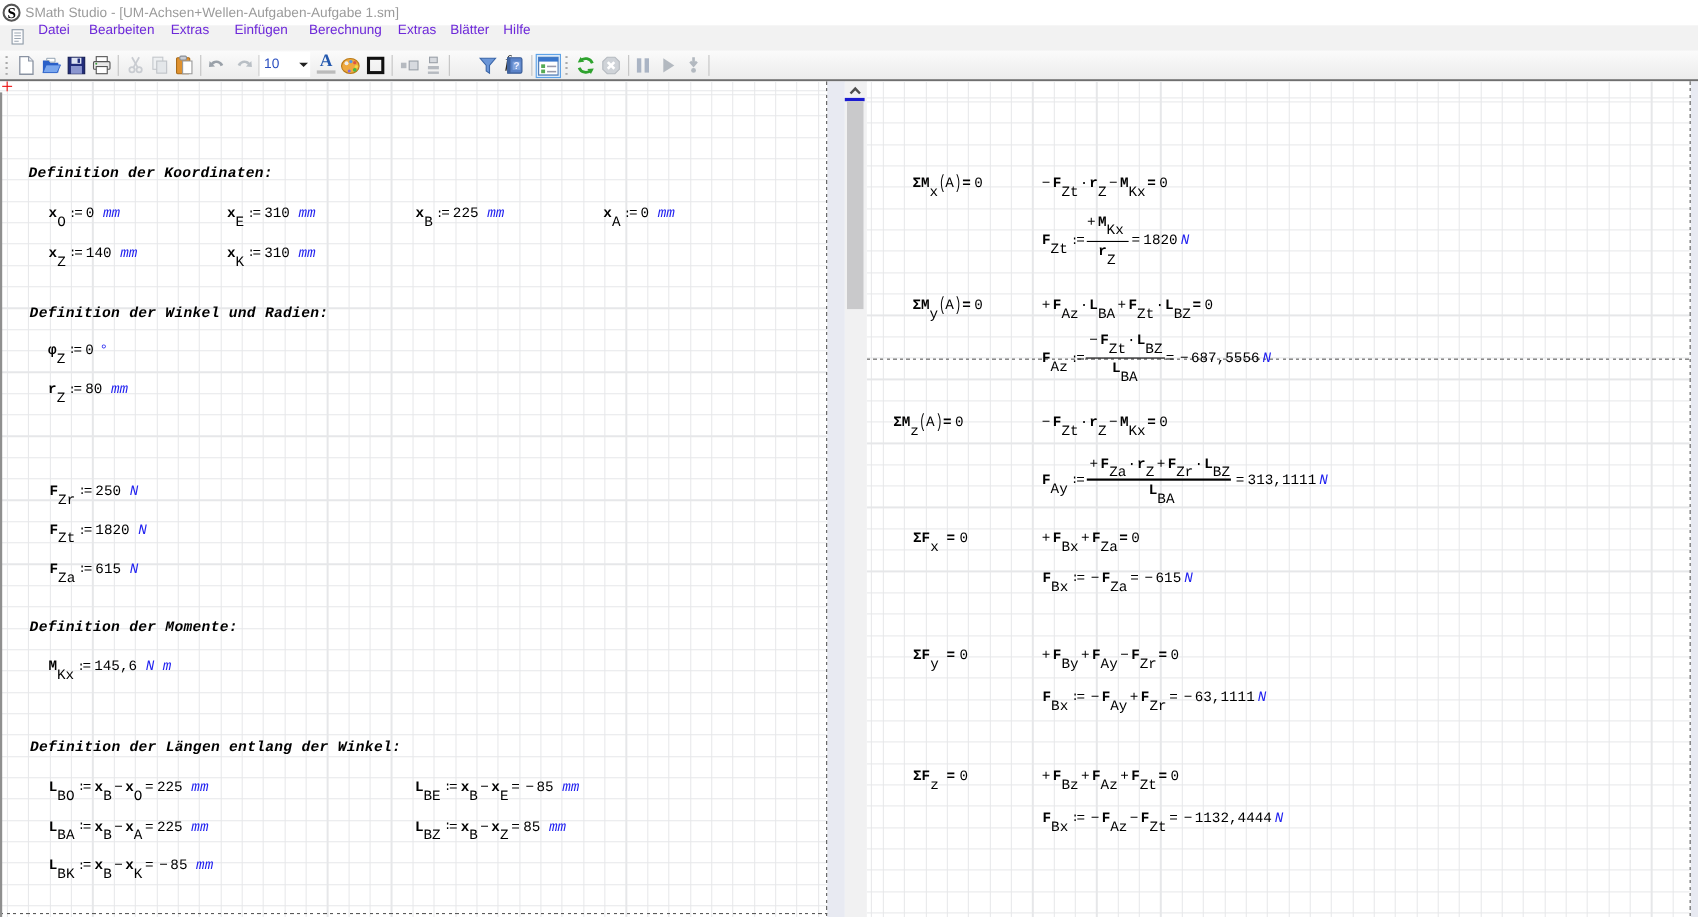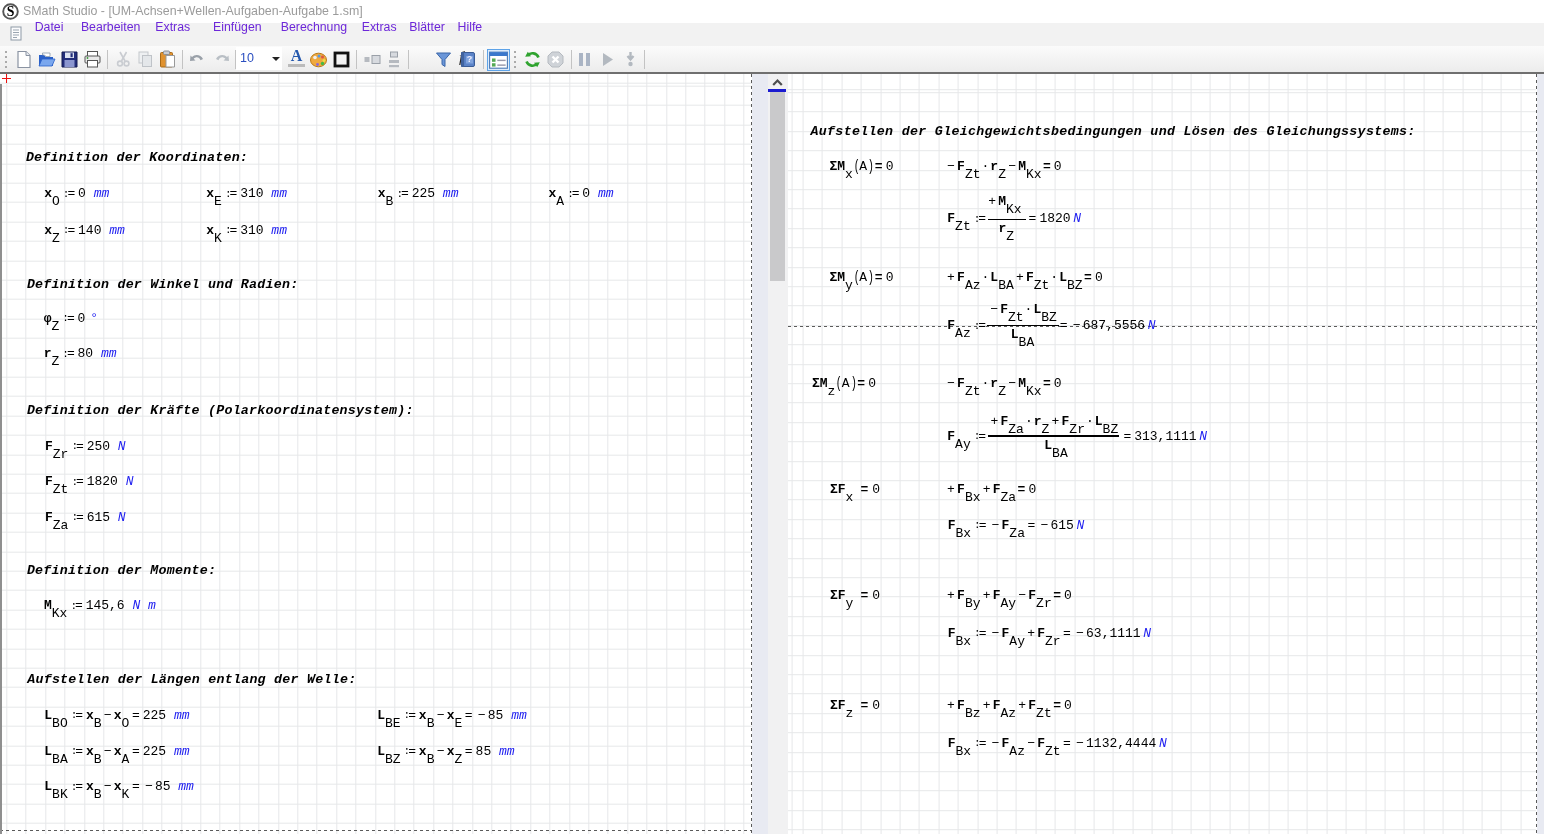--- a/index.html
+++ b/index.html
@@ -222,34 +222,32 @@
  <div class="m t" style="left:25.9px;top:76.4px">Definition der Koordinaten:</div>
  <div class="m" style="left:44.2px;top:112.2px"><span class="b">x</span><span class="u">O</span><span class="as"><i>:</i>=</span>0 <span class="un">mm</span></div>
  <div class="m" style="left:206.3px;top:112.2px"><span class="b">x</span><span class="u">E</span><span class="as"><i>:</i>=</span>310 <span class="un">mm</span></div>
  <div class="m" style="left:377.8px;top:112.2px"><span class="b">x</span><span class="u">B</span><span class="as"><i>:</i>=</span>225 <span class="un">mm</span></div>
  <div class="m" style="left:548.5px;top:112.2px"><span class="b">x</span><span class="u">A</span><span class="as"><i>:</i>=</span>0 <span class="un">mm</span></div>
  <div class="m" style="left:44.2px;top:148.7px"><span class="b">x</span><span class="u">Z</span><span class="as"><i>:</i>=</span>140 <span class="un">mm</span></div>
  <div class="m" style="left:206.3px;top:148.7px"><span class="b">x</span><span class="u">K</span><span class="as"><i>:</i>=</span>310 <span class="un">mm</span></div>
  <div class="m t" style="left:26.9px;top:202.8px">Definition der Winkel und Radien:</div>
  <div class="m" style="left:43.7px;top:236.8px"><span class="b">φ</span><span class="u">Z</span><span class="as"><i>:</i>=</span>0<span class="un" style="margin-left:5px">°</span></div>
  <div class="m" style="left:43.7px;top:272.4px"><span class="b">r</span><span class="u">Z</span><span class="as"><i>:</i>=</span>80 <span class="un">mm</span></div>
- <div class="m t" style="left:26.9px;top:328.8px">Definition der Kräfte (Polarkoordinatensystem):</div>
  <div class="m" style="left:45px;top:364.9px"><span class="b">F</span><span class="u">Zr</span><span class="as"><i>:</i>=</span>250 <span class="un">N</span></div>
  <div class="m" style="left:45px;top:400.2px"><span class="b">F</span><span class="u">Zt</span><span class="as"><i>:</i>=</span>1820 <span class="un">N</span></div>
  <div class="m" style="left:45px;top:435.6px"><span class="b">F</span><span class="u">Za</span><span class="as"><i>:</i>=</span>615 <span class="un">N</span></div>
  <div class="m t" style="left:26.9px;top:489.4px">Definition der Momente:</div>
  <div class="m" style="left:44px;top:524.4px"><span class="b">M</span><span class="u">Kx</span><span class="as"><i>:</i>=</span>145,6 <span class="un">N m</span></div>
- <div class="m t" style="left:27.2px;top:598.1px">Aufstellen der Längen entlang der Welle:</div>
+ <div class="m t" style="left:27.2px;top:598.1px">Definition der Längen entlang der Winkel:</div>
  <div class="m" style="left:44.3px;top:633.7px"><span class="b">L</span><span class="u">BO</span><span class="as"><i>:</i>=</span><span class="b">x</span><span class="u">B</span><span class="op">−</span><span class="b">x</span><span class="u">O</span><span class="eq">=</span>225 <span class="un">mm</span></div>
  <div class="m" style="left:377.2px;top:633.7px"><span class="b">L</span><span class="u">BE</span><span class="as"><i>:</i>=</span><span class="b">x</span><span class="u">B</span><span class="op">−</span><span class="b">x</span><span class="u">E</span><span class="eq">=</span><span class="op">−</span>85 <span class="un">mm</span></div>
  <div class="m" style="left:44.3px;top:669.8px"><span class="b">L</span><span class="u">BA</span><span class="as"><i>:</i>=</span><span class="b">x</span><span class="u">B</span><span class="op">−</span><span class="b">x</span><span class="u">A</span><span class="eq">=</span>225 <span class="un">mm</span></div>
  <div class="m" style="left:377.2px;top:669.8px"><span class="b">L</span><span class="u">BZ</span><span class="as"><i>:</i>=</span><span class="b">x</span><span class="u">B</span><span class="op">−</span><span class="b">x</span><span class="u">Z</span><span class="eq">=</span>85 <span class="un">mm</span></div>
  <div class="m" style="left:44.3px;top:705.2px"><span class="b">L</span><span class="u">BK</span><span class="as"><i>:</i>=</span><span class="b">x</span><span class="u">B</span><span class="op">−</span><span class="b">x</span><span class="u">K</span><span class="eq">=</span><span class="op">−</span>85 <span class="un">mm</span></div>
 
- <div class="m t" style="left:810.5px;top:50px;letter-spacing:0.31px">Aufstellen der Gleichgewichtsbedingungen und Lösen des Gleichungssystems:</div>
  <div class="m" style="left:829.5px;top:85px"><span class="b">ΣM</span><span class="u">x</span><span class="par">(</span>A<span class="par">)</span><span class="bq">=</span>0</div>
  <div class="m" style="left:944.9px;top:85px"><span class="op">−</span><span class="b">F</span><span class="u">Zt</span><span class="cd">·</span><span class="b">r</span><span class="u">Z</span><span class="op">−</span><span class="b">M</span><span class="u">Kx</span><span class="bq">=</span>0</div>
  <div class="m" style="left:947.3px;top:137.3px"><span class="b">F</span><span class="u">Zt</span><span class="as"><i>:</i>=</span></div>
  <div class="m" style="left:986px;top:119.7px"><span class="op">+</span><span class="b">M</span><span class="u">Kx</span></div>
  <div class="bar" style="left:987.7px;top:145.3px;width:38.8px"></div>
  <div class="m" style="left:998.5px;top:146.6px"><span class="b">r</span><span class="u">Z</span></div>
  <div class="m" style="left:1026.1px;top:137.3px"><span class="eq">=</span>1820<span class="un" style="margin-left:2.7px">N</span></div>
  <div class="m" style="left:829.5px;top:195.5px"><span class="b">ΣM</span><span class="u">y</span><span class="par">(</span>A<span class="par">)</span><span class="bq">=</span>0</div>
  <div class="m" style="left:944.9px;top:195.5px"><span class="op">+</span><span class="b">F</span><span class="u">Az</span><span class="cd">·</span><span class="b">L</span><span class="u">BA</span><span class="op">+</span><span class="b">F</span><span class="u">Zt</span><span class="cd">·</span><span class="b">L</span><span class="u">BZ</span><span class="bq">=</span>0</div>
  <div class="m" style="left:947.3px;top:244.3px"><span class="b">F</span><span class="u">Az</span><span class="as"><i>:</i>=</span></div>

